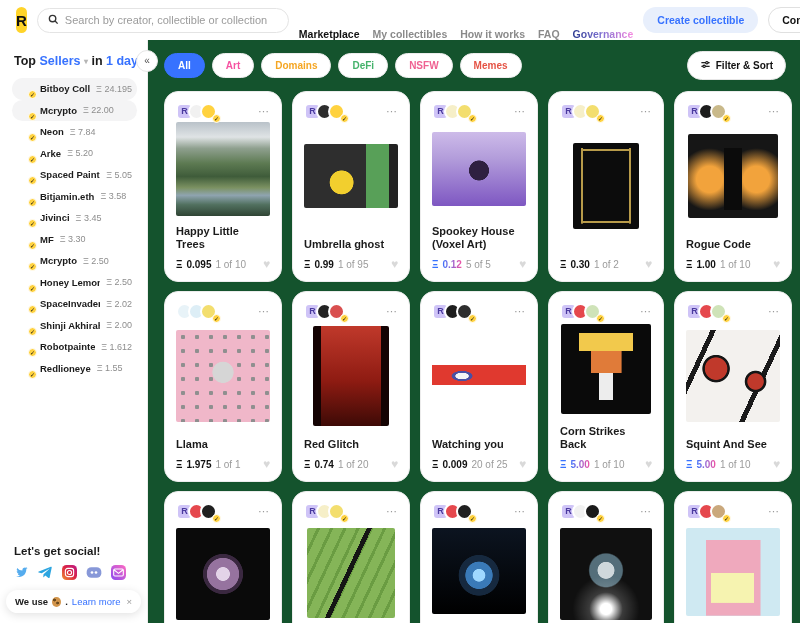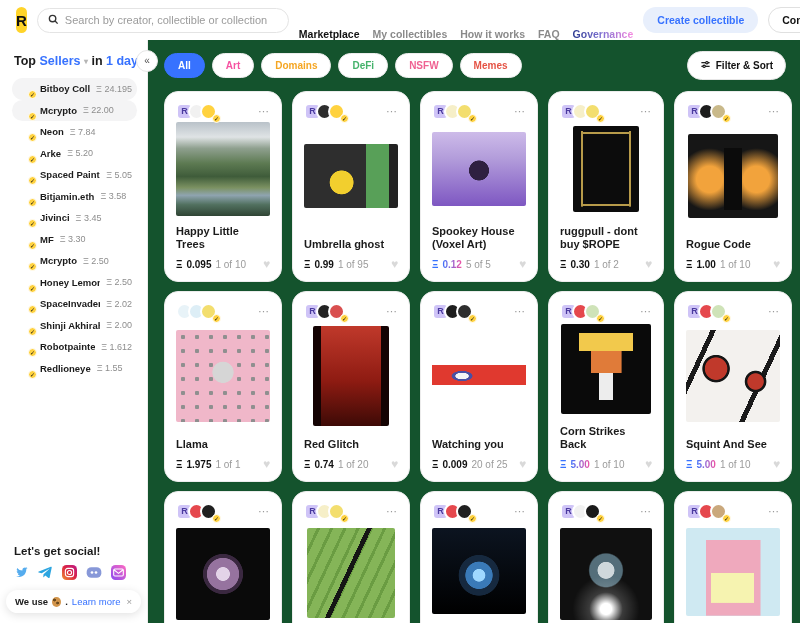--- a/index.html
+++ b/index.html
@@ -346,21 +346,20 @@
               <span class="ava sq" style="background: rgb(207, 196, 247);">R</span>
               <span class="ava" style="background: rgb(246, 239, 200);"></span>
               <span class="ava" style="background: rgb(243, 222, 110);"></span>
               <span class="badge">✓</span>
             </div>
             <span class="dots">⋯</span>
           </div>
           <div class="c-img">
             <div class="art" style="width: 66px; height: 86px; background: linear-gradient(rgb(184, 155, 74), rgb(184, 155, 74)) 50% 7% / 74% 2px no-repeat, linear-gradient(rgb(184, 155, 74), rgb(184, 155, 74)) 50% 93% / 74% 2px no-repeat, linear-gradient(rgb(184, 155, 74), rgb(184, 155, 74)) 13% 50% / 2px 88% no-repeat, linear-gradient(rgb(184, 155, 74), rgb(184, 155, 74)) 87% 50% / 2px 88% no-repeat, rgb(12, 12, 12);"></div>
           </div>
-          <div class="c-title">ruggpull - dont buy $ROPE</div>
           <div class="c-price">
             <span class="eth">Ξ</span>
             <span class="val">0.30</span>
             <span class="ed">1 of 2</span>
             <span class="heart">♥</span>
           </div>
         </div>
         <div class="card">
           <div class="c-top">
             <div class="stack">

